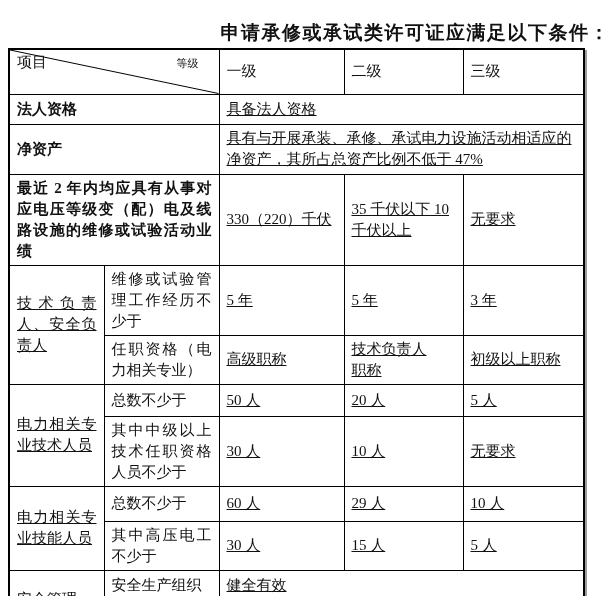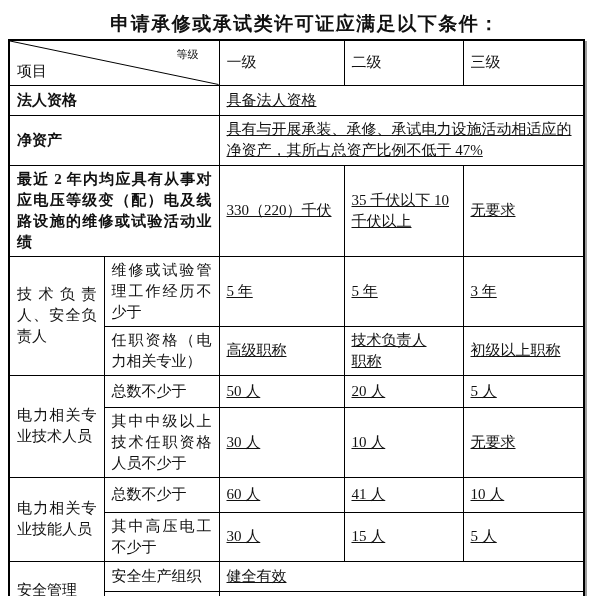--- a/index.html
+++ b/index.html
@@ -9,24 +9,24 @@
     font-family: "Liberation Serif", "DejaVu Serif", serif;
     color: #111111;
   }
   .page {
     width: 610px;
     height: 596px;
     background: #ffffff;
     overflow: hidden;
   }
   .doc-title {
-    margin-top: 10px;
+    margin-top: 19px;
     height: 29px;
     line-height: 27px;
-    text-align: center;
+    text-align: right;
     font-size: 19px;
     font-weight: bold;
     letter-spacing: 1.5px;
     white-space: nowrap;
   }
   table.req-table {
     margin-left: 8px;
     width: 575px;
     table-layout: fixed;
     border-collapse: collapse;
@@ -39,20 +39,21 @@
     vertical-align: middle;
     padding: 3px 7px;
     word-break: break-all;
     overflow: hidden;
   }
   table.req-table { border: 2px solid #000; }
   
   td.grp {
     text-align: justify;
     padding: 3px 14px 3px 7px;
+    text-decoration: underline;
   }
   
   td.sub {
     text-align: justify;
     padding: 3px 5px;
   }
   
   td.wide-lab {
     text-align: justify;
     padding: 3px 7px;
@@ -76,21 +77,21 @@
     display: block;
   }
   .corner .corner-top {
     position: absolute;
     top: 3px;
     right: 20px;
     font-size: 11px;
   }
   .corner .corner-bottom {
     position: absolute;
-    bottom: 3px;
+    bottom: 21px;
     left: 7px;
     font-size: 15px;
   }
 </style>
 </head>
 <body>
 
 <div class="page">
 
   <div class="doc-title">申请承修或承试类许可证应满足以下条件：</div>
@@ -162,21 +163,21 @@
       <td class="sub">其中中级以上技术任职资格人员不少于</td>
       <td class="val">30 人</td>
       <td class="val">10 人</td>
       <td class="val">无要求</td>
     </tr>
 
     <tr style="height:35px">
       <td rowspan="2" class="grp">电力相关专业技能人员</td>
       <td class="sub">总数不少于</td>
       <td class="val">60 人</td>
-      <td class="val">41 人</td>
+      <td class="val">29 人</td>
       <td class="val">10 人</td>
     </tr>
     <tr style="height:45px">
       <td class="sub">其中高压电工不少于</td>
       <td class="val">30 人</td>
       <td class="val">15 人</td>
       <td class="val">5 人</td>
     </tr>
 
     <tr style="height:30px">

